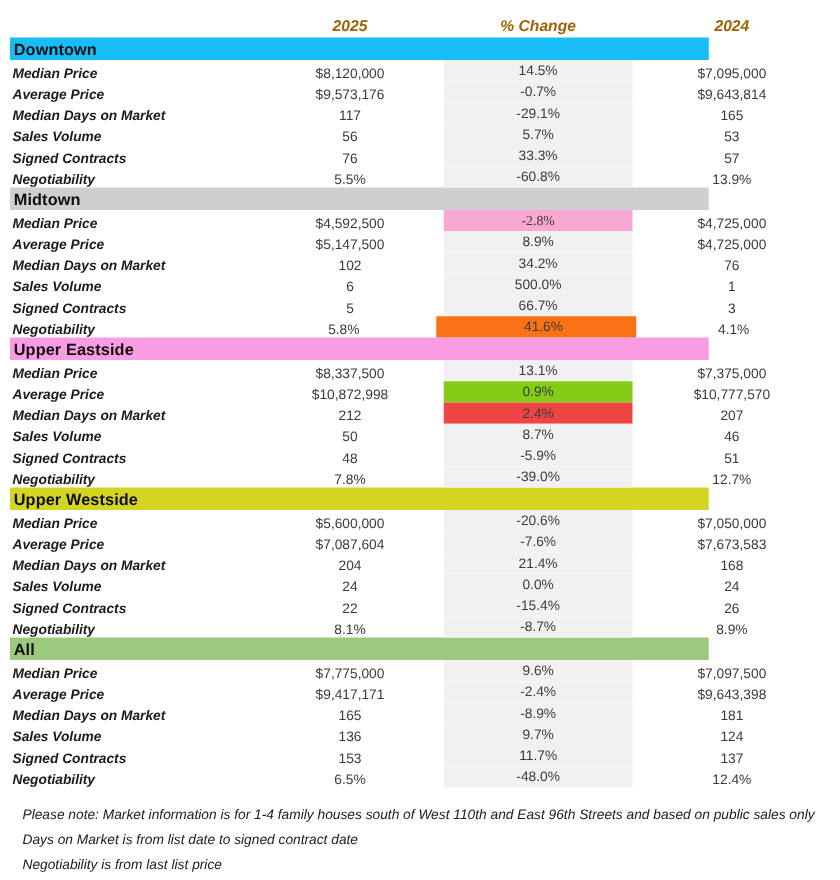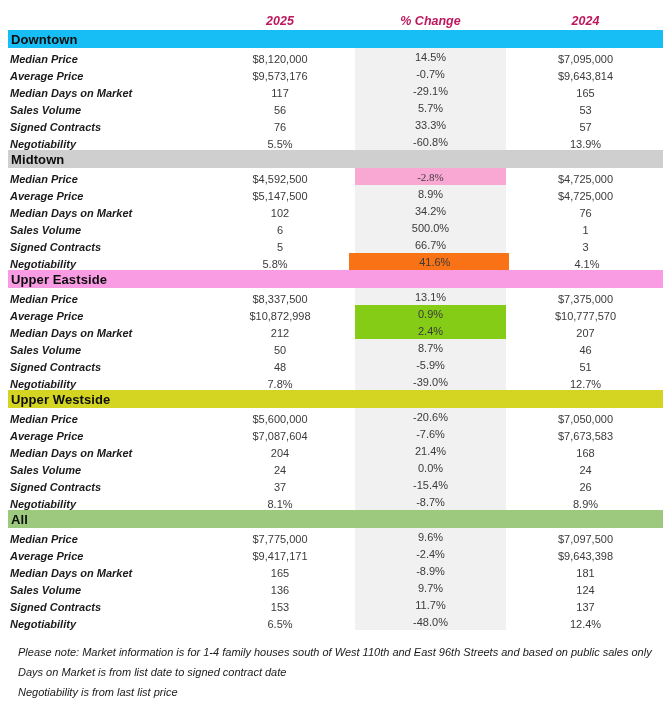--- a/index.html
+++ b/index.html
@@ -27,31 +27,31 @@
   .cell-2024   { width: 159px; }
 
   .colheaders {
     height: 18px;
     align-items: center;
   }
   .colheaders .col-h {
     font-size: 12.5px;
     font-weight: bold;
     font-style: italic;
-    color: #be185d;
+    color: #a16207;
     text-align: center;
   }
 
   .section-band {
     height: 18px;
     display: flex;
     align-items: center;
     padding-left: 3px;
     box-sizing: border-box;
-    width: 655px;
+    width: 559px;
   }
   .section-band .band-label {
     font-size: 13px;
     font-weight: bold;
     color: #0d0d0d;
     letter-spacing: 0.1px;
   }
 
   .data-row {
     height: 17px;
@@ -192,21 +192,21 @@
       </div>
       <div class="row data-row">
         <div class="cell-label">Average Price</div>
         <div class="cell-2025 val">$10,872,998</div>
         <div class="cell-pct val" style="background: #84cc16;">0.9%</div>
         <div class="cell-2024 val">$10,777,570</div>
       </div>
       <div class="row data-row">
         <div class="cell-label">Median Days on Market</div>
         <div class="cell-2025 val">212</div>
-        <div class="cell-pct val" style="background: #84cc16;">2.4%</div>
+        <div class="cell-pct val" style="background: #ef4444;">2.4%</div>
         <div class="cell-2024 val">207</div>
       </div>
       <div class="row data-row">
         <div class="cell-label">Sales Volume</div>
         <div class="cell-2025 val">50</div>
         <div class="cell-pct val" style="background: rgb(241, 241, 241);">8.7%</div>
         <div class="cell-2024 val">46</div>
       </div>
       <div class="row data-row">
         <div class="cell-label">Signed Contracts</div>
@@ -242,21 +242,21 @@
         <div class="cell-2024 val">168</div>
       </div>
       <div class="row data-row">
         <div class="cell-label">Sales Volume</div>
         <div class="cell-2025 val">24</div>
         <div class="cell-pct val" style="background: rgb(241, 241, 241);">0.0%</div>
         <div class="cell-2024 val">24</div>
       </div>
       <div class="row data-row">
         <div class="cell-label">Signed Contracts</div>
-        <div class="cell-2025 val">37</div>
+        <div class="cell-2025 val">22</div>
         <div class="cell-pct val" style="background: rgb(241, 241, 241);">-15.4%</div>
         <div class="cell-2024 val">26</div>
       </div>
       <div class="row data-row">
         <div class="cell-label">Negotiability</div>
         <div class="cell-2025 val">8.1%</div>
         <div class="cell-pct val" style="background: rgb(241, 241, 241);">-8.7%</div>
         <div class="cell-2024 val">8.9%</div>
       </div>
       <div class="section-band" style="background: rgb(156, 201, 126);">

